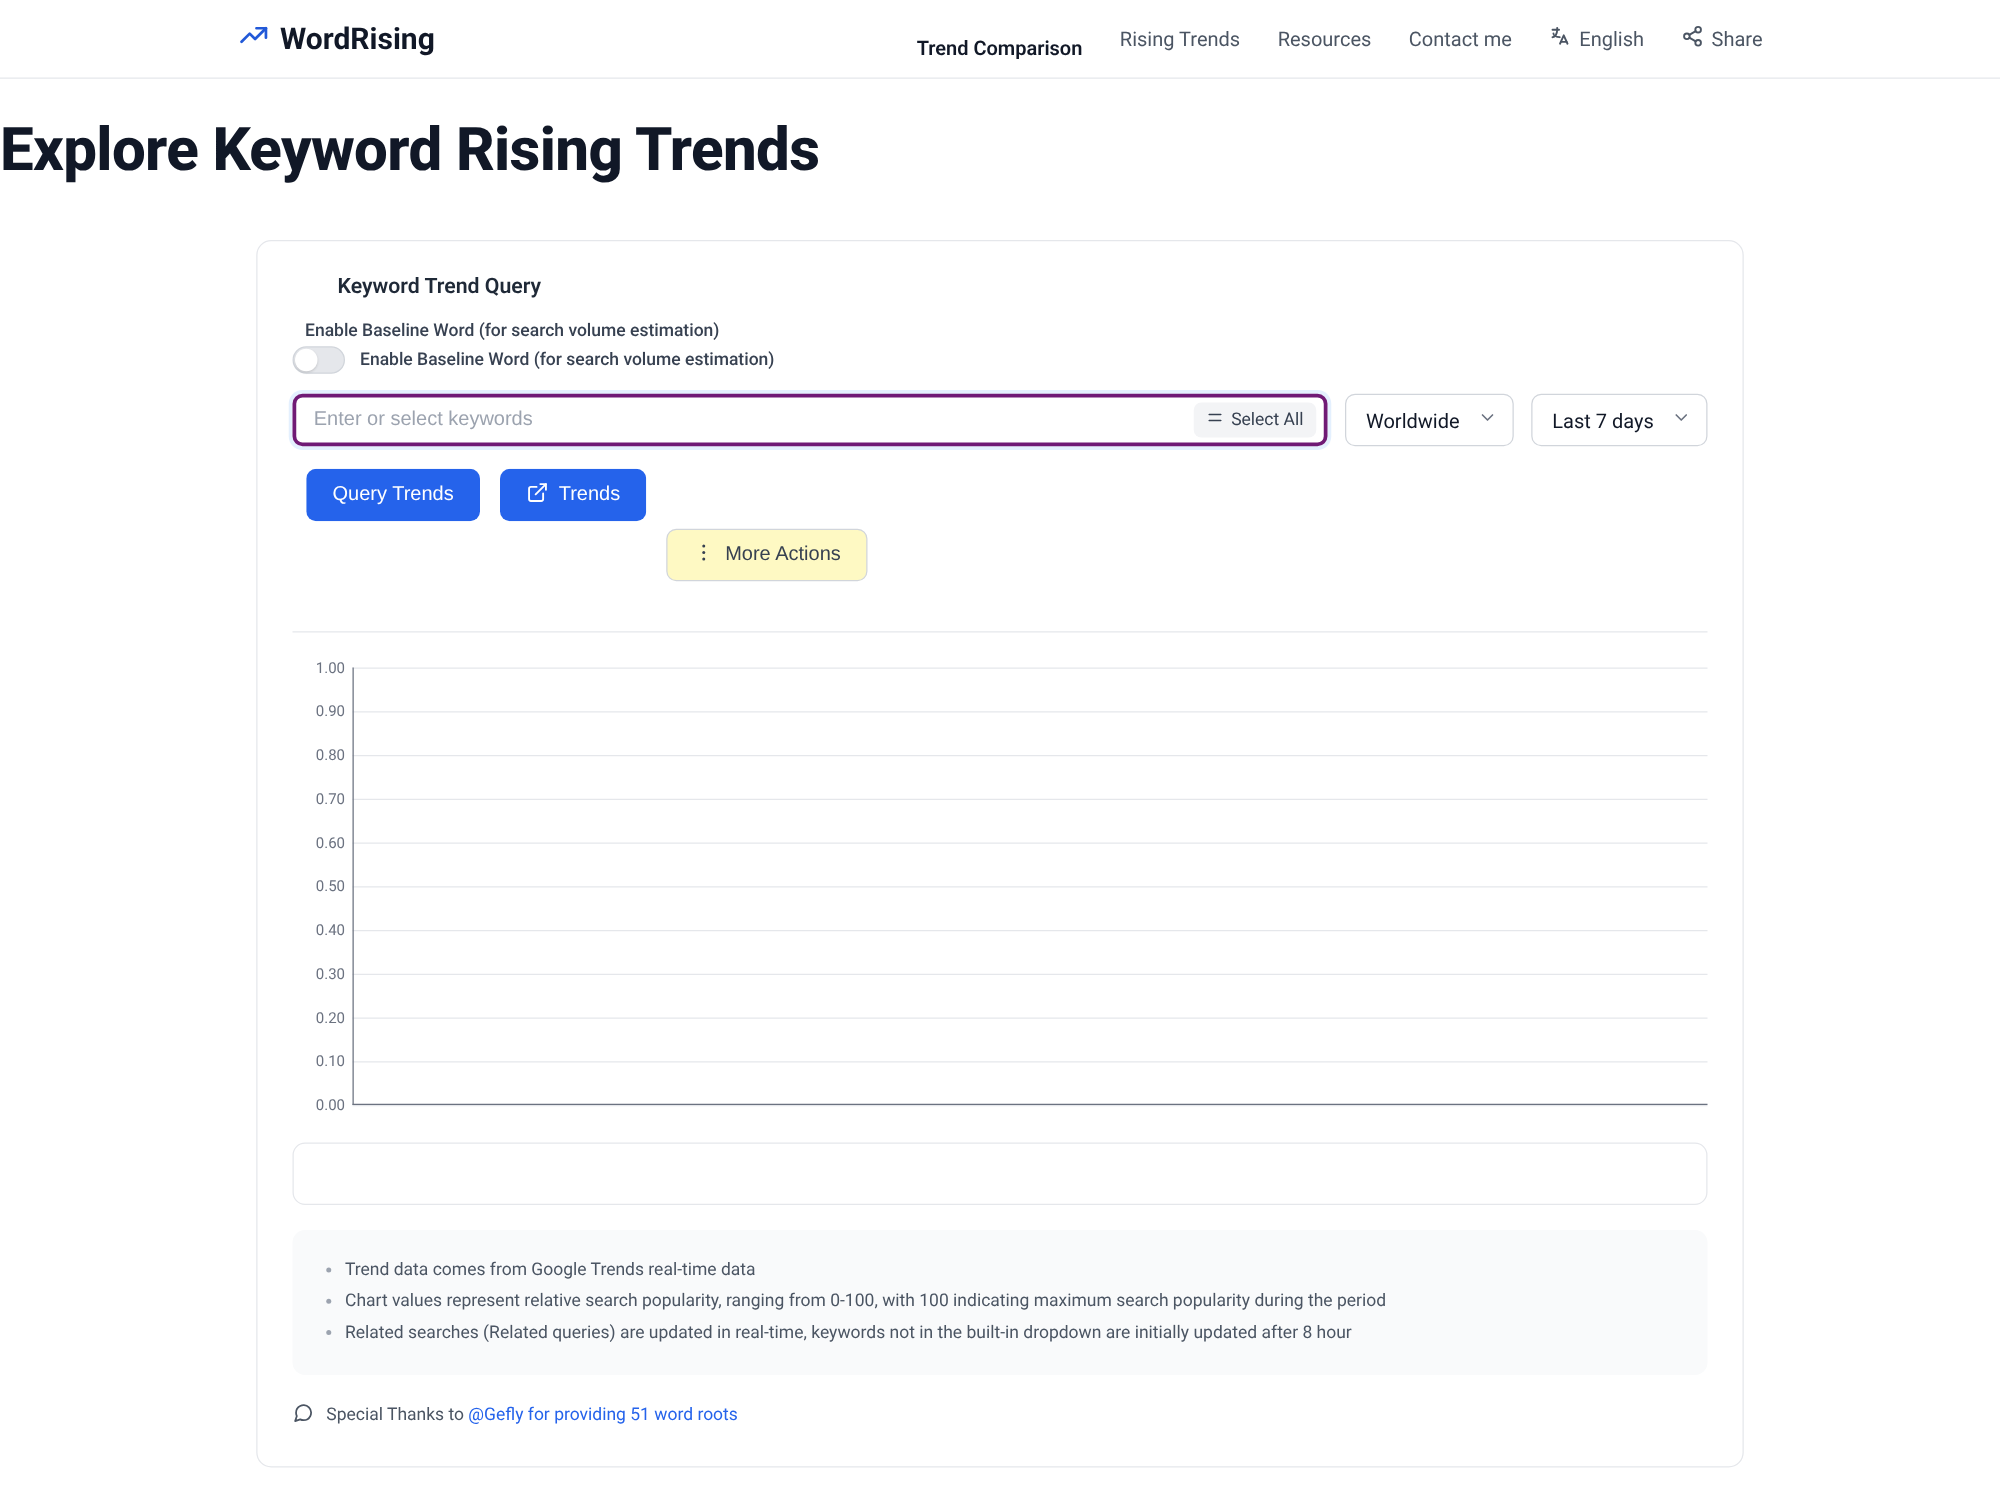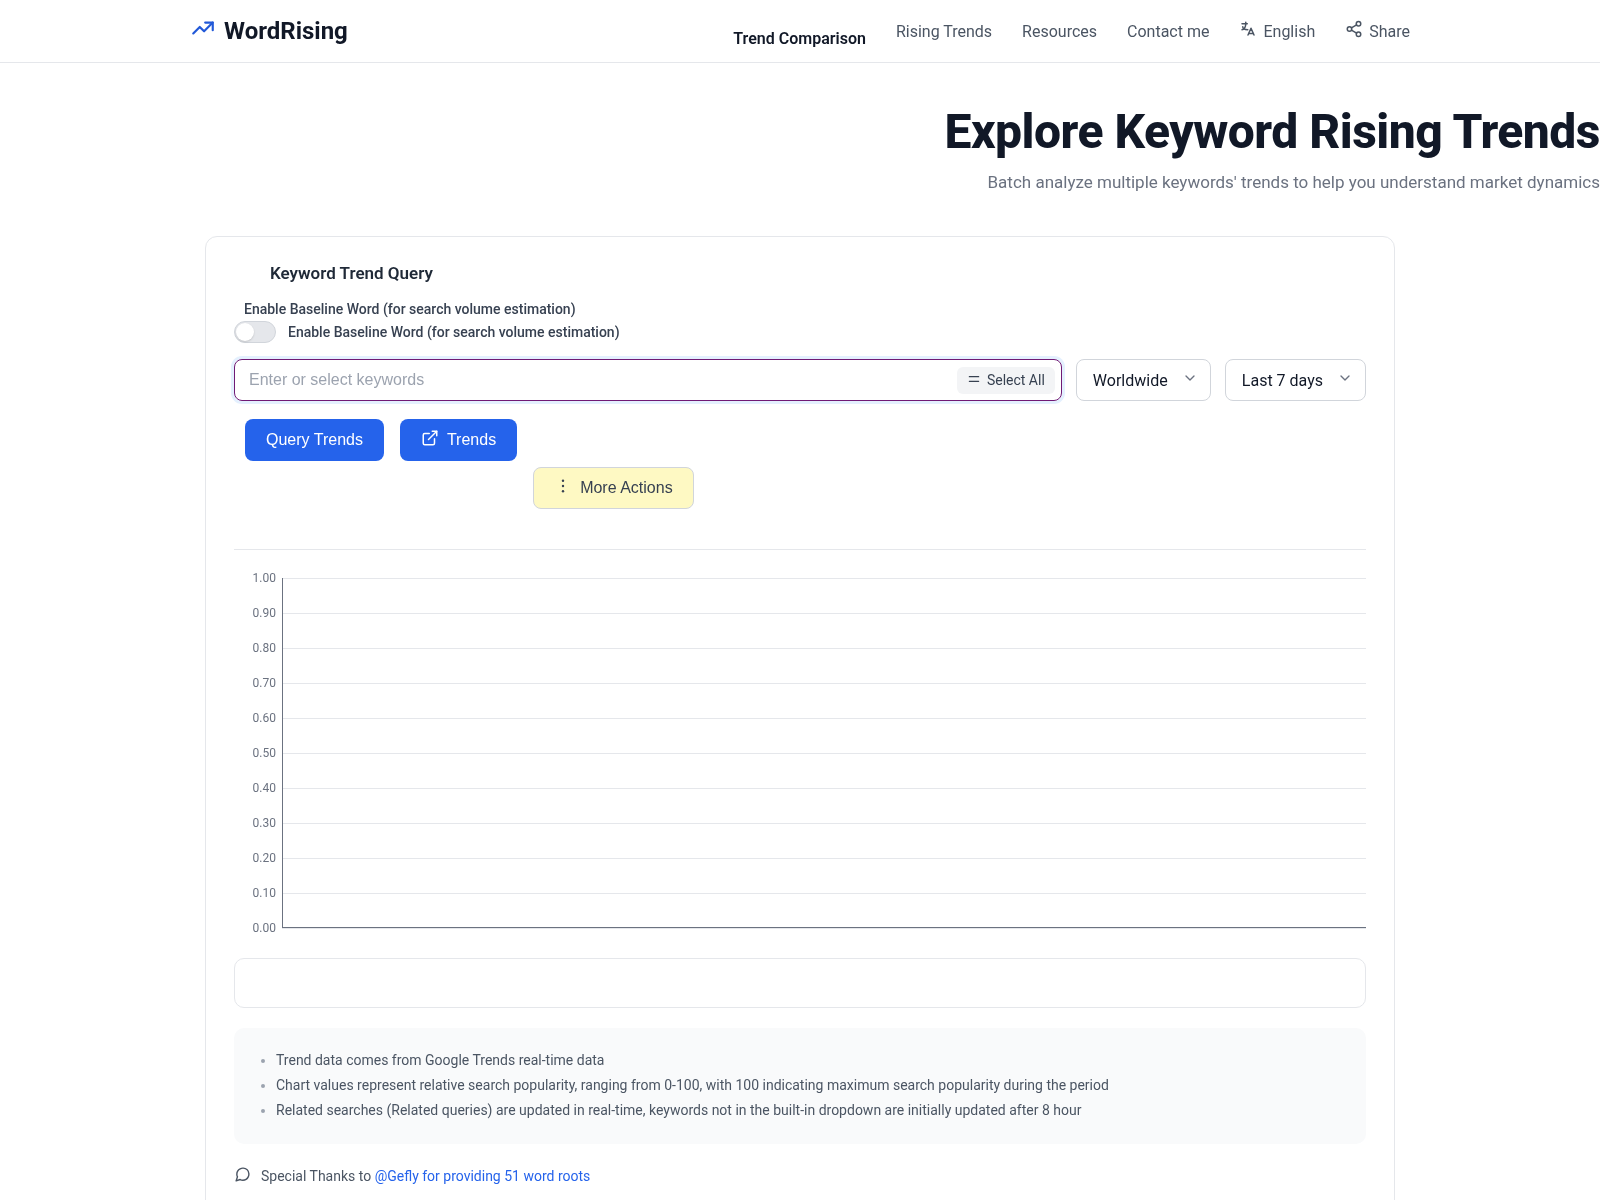--- a/index.html
+++ b/index.html
@@ -41,21 +41,21 @@
     color: #4b5563;
     cursor: pointer;
     display: flex;
     align-items: center;
     gap: 6px;
   }
   .nav-item.active { color: #111827; font-weight: 600; margin-top: 14px; }
   .nav-item svg { width: 18px; height: 18px; }
 
   
-  .hero { text-align: right; margin-top: 40px; }
+  .hero { text-align: left; margin-top: 28px; }
   .hero h1 { font-size: 48px; font-weight: 800; color: #111827; letter-spacing: -0.5px;}
   .hero p  { margin-top: 12px; font-size: 17px; color: #6b7280; }
 
   
   .wrap { max-width: 1190px; margin: 0 auto; padding: 0 0 60px; }
   .card {
     margin-top: 44px;
     border: 1px solid #e5e7eb;
     border-radius: 12px;
     padding: 26px 28px 30px;
@@ -70,21 +70,21 @@
   }
   .toggle .knob {
     position:absolute; top:1px; left:1px; width:18px; height:18px; border-radius:50%;
     background:#fff; box-shadow:0 1px 2px rgba(0,0,0,.15);
   }
   .toggle-text { font-size:14px; color:#374151; font-weight:500;}
 
   .input-row { display:flex; gap:14px; align-items:stretch; }
   .keyword-box {
     flex:1; display:flex; align-items:center;
-    border:1px solid #701a75; border-radius:8px;
+    border:3px solid #701a75; border-radius:8px;
     padding: 0 6px 0 14px; height: 42px;
     box-shadow: 0 0 0 3px rgba(147,197,253,.25);
   }
   .keyword-box input {
     flex:1; border:none; outline:none; font-size:16px; color:#111827;
     background:transparent;
   }
   .keyword-box input::placeholder { color:#9ca3af; }
   .select-all {
     display:flex; align-items:center; gap:6px;
@@ -182,21 +182,20 @@
             </svg>
         </span>
         <span>Share</span>
       </span>
     </nav>
   </div>
 </header>
 
 <section class="hero">
   <h1>Explore Keyword Rising Trends</h1>
-  <p>Batch analyze multiple keywords' trends to help you understand market dynamics</p>
 </section>
 
 <div class="wrap">
   <section class="card">
     <div class="card-title">Keyword Trend Query</div>
 
     <div class="baseline-label">Enable Baseline Word (for search volume estimation)</div>
     <div class="toggle-row">
       <div class="toggle">
           <div class="knob"></div>

